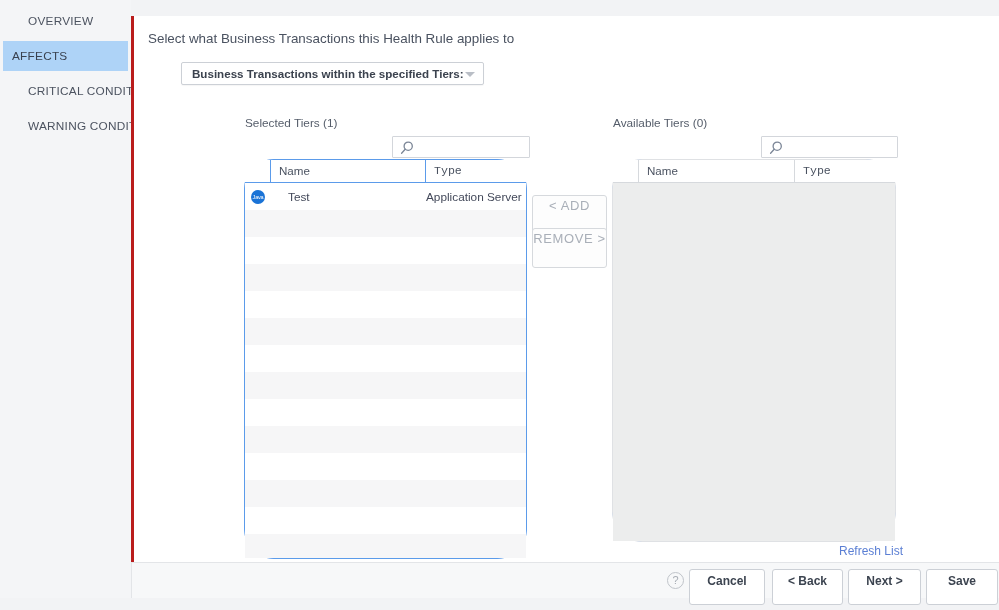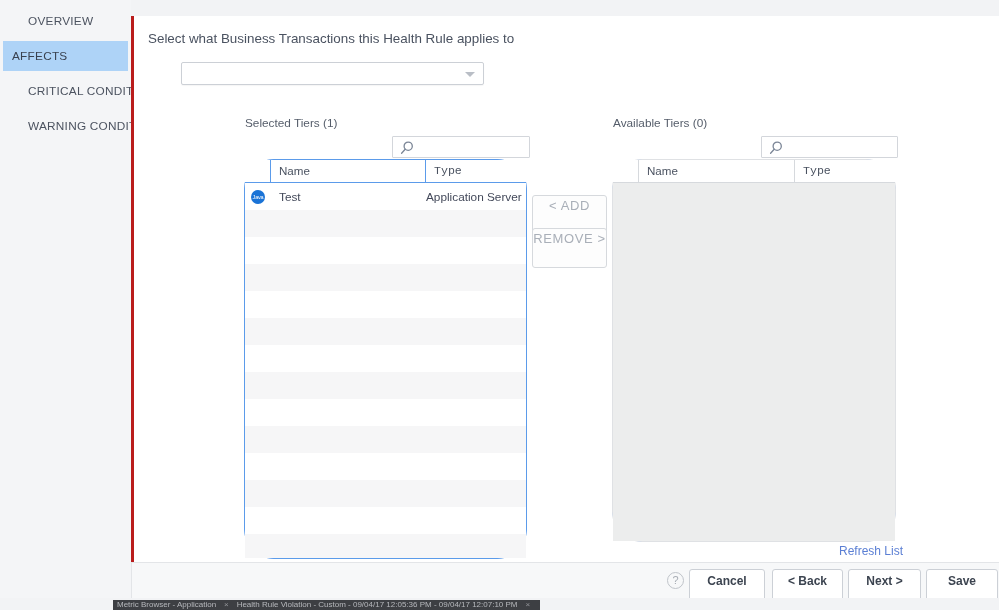--- a/index.html
+++ b/index.html
@@ -173,20 +173,21 @@
 
   .tbody { position: relative; }
   #selected-table .tbody { height: 375px; overflow: hidden; }
   #available-table .tbody { height: 358px; background: #eceded; overflow: hidden; }
 
   .trow {
     position: relative;
     height: 27px;
     display: flex;
     align-items: center;
+    gap: 9px;
   }
   .trow.odd  { background: #ffffff; }
   .trow.even { background: #f6f6f7; }
 
   .cell-icon { width: 26px; text-align: center; }
   .cell-name { flex: 1; padding-left: 8px; font-size: 11.8px; color: #43495a; }
   .cell-type { width: 100px; font-size: 11.8px; color: #43495a; }
 
   .java-badge {
     display: inline-block;
@@ -317,20 +318,21 @@
     <div class="nav-item">
       <span>WARNING CONDITION</span>
     </div>
   </div>
 
   <div id="panel">
 
     <div id="page-heading">Select what Business Transactions this Health Rule applies to</div>
 
     <div id="scope-select">
+      <div class="label">Business Transactions within the specified Tiers:</div>
       <div class="caret"></div>
     </div>
 
     <div class="list-title" id="selected-title">Selected Tiers (1)</div>
     <div class="list-title" id="available-title">Available Tiers (0)</div>
 
     <div class="search-box" id="selected-search">
       <svg class="sicon" viewBox="0 0 16 16">
         <circle cx="9.2" cy="6.2" r="4.1" fill="none" stroke="#7a8596" stroke-width="1.3"></circle>
         <line x1="6.2" y1="9.3" x2="2.6" y2="13.2" stroke="#7a8596" stroke-width="1.3" stroke-linecap="round"></line>
@@ -442,22 +444,14 @@
   </div>
 
   <div id="footer">
     <div id="help-icon">?</div>
     <div class="foot-btn" id="cancel-button">Cancel</div>
     <div class="foot-btn" id="back-button">&lt; Back</div>
     <div class="foot-btn" id="next-button">Next &gt;</div>
     <div class="foot-btn" id="save-button">Save</div>
   </div>
 
-  <div id="taskbar">
-    <div class="strip">
-      <span class="tabtext">Metric Browser - Application</span>
-      <span class="tabsep">×</span>
-      <span class="tabtext">Health Rule Violation - Custom - 09/04/17 12:05:36 PM - 09/04/17 12:07:10 PM</span>
-      <span class="tabsep">×</span>
-    </div>
-  </div>
 
 </div>
 
 </body></html>

